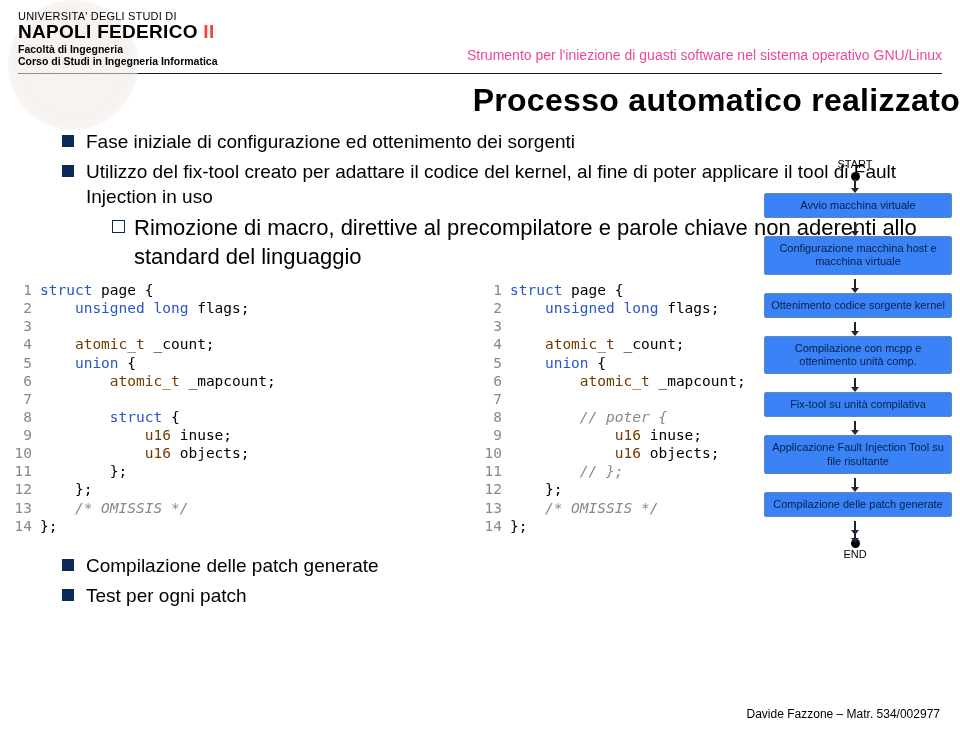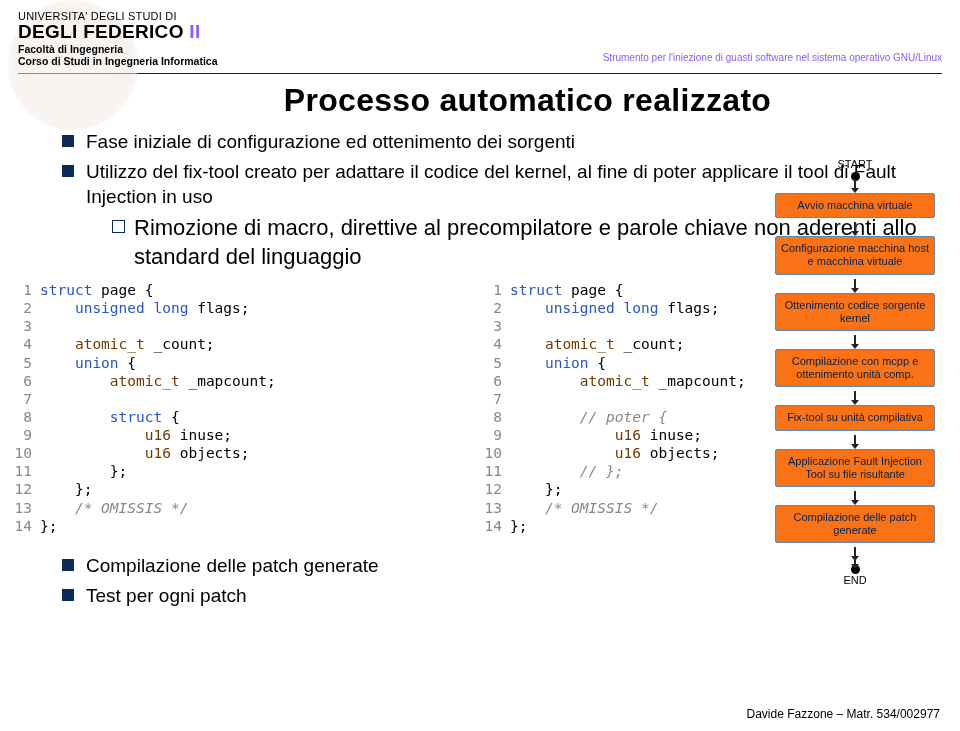--- a/index.html
+++ b/index.html
@@ -3,60 +3,60 @@
 <meta charset="utf-8">
 <style>
   * { box-sizing: border-box; margin: 0; padding: 0; }
   body { width: 960px; height: 731px; font-family: Arial, Helvetica, sans-serif; position: relative; background: #fff; overflow: hidden; }
   .header { display: flex; justify-content: space-between; align-items: flex-start; padding: 10px 18px 6px 18px; position: relative; }
   .logo-block { position: relative; }
   .watermark { position: absolute; left: -10px; top: -10px; width: 130px; height: 130px; border-radius: 50%; background: radial-gradient(circle,#f2ece8 0%,#f0e8e4 60%,#fff 100%); z-index: 0; opacity:.55;}
   .uni-text { position: relative; z-index: 1; }
   .uni-top { font-size: 11px; letter-spacing: .2px; font-weight: 400; }
   .uni-name { font-size: 19px; font-weight: 800; letter-spacing: .3px; line-height: 1; }
-  .uni-name .two { color: #8b5cf6; }
+  .uni-name .two { color: #ef4444; }
   .fac { font-size: 10.5px; font-weight: 700; margin-top: 2px; }
   .corso { font-size: 10.5px; font-weight: 700; }
-  .header-right { font-size: 10px; color: #8b5cf6; align-self: flex-end; padding-bottom: 4px; }
+  .header-right { font-size: 14px; color: #ec4899; align-self: flex-end; padding-bottom: 4px; }
   .hr { border: none; border-top: 1.5px solid #1a1a1a; margin: 0 18px 8px 18px; }
-  .title { font-size: 32px; font-weight: 800; text-align: center; padding-left: 95px; margin-top: 6px; letter-spacing: .3px; }
+  .title { font-size: 32px; font-weight: 800; text-align: right; padding-left: 95px; margin-top: 6px; letter-spacing: .3px; }
   .content { position: relative; padding: 10px 18px 0 50px; }
   ul.bullets { list-style: none; margin-left: 12px; }
   ul.bullets > li { position: relative; padding-left: 24px; font-size: 19px; line-height: 1.35; margin-bottom: 4px; }
   ul.bullets > li::before { content:""; position:absolute; left:0; top:6px; width:12px; height:12px; background:#0b2a58; }
   ul.sub { list-style: none; margin-left: 26px; margin-top: 4px; }
   ul.sub > li { position: relative; padding-left: 22px; font-size: 22px; line-height: 1.3; }
   ul.sub > li::before { content:""; position:absolute; left:0; top:6px; width:11px; height:11px; background:#fff; border:1.6px solid #0b2a58; }
   .code-row { display: flex; gap: 8px; margin-top: 10px; margin-left: -40px; }
   .code-block { flex:1; }
   .code-block pre { font-family: "Consolas","Menlo",monospace; font-size: 14.5px; line-height: 1.25; white-space: pre; }
   .ln { color: #888; display:inline-block; width:22px; text-align:right; margin-right:8px; -webkit-user-select:none; user-select:none;}
   .kw { color: #2a55c8; }
   .ty { color: #6f3b00; }
   .cm { color: #888; font-style: italic; }
   .lower-bullets { margin-top: 18px; }
   .lower-bullets li { font-size: 22px; }
   .flow { position: absolute; right: 14px; top: 158px; width: 182px; }
   .flow .lbl { font-size: 11px; text-align: center; }
-  .flow .box { background: #f97316; border:1px solid #5a8ab8; color:#00214a; font-size:11px; text-align:center; padding:5px 4px; border-radius:2px; margin:6px auto; width: 160px; line-height:1.2; }
+  .flow .box { background: #3b82f6; border:1px solid #5a8ab8; color:#00214a; font-size:11px; text-align:center; padding:5px 4px; border-radius:2px; margin:6px auto; width: 188px; line-height:1.2; }
   .flow .conn { width: 1.5px; height: 10px; background:#223; margin: -2px auto; position:relative;}
   .flow .conn::after{content:"";position:absolute;bottom:-4px;left:-3.5px;border-left:4px solid transparent;border-right:4px solid transparent;border-top:5px solid #223;}
   .flow .dot { width:9px;height:9px;border-radius:50%;background:#000;margin:2px auto 0 auto;}
   .footer { position: absolute; bottom: 10px; right: 20px; font-size: 12px; text-align: right; }
 </style>
 </head>
 <body>
 
 <div class="header">
   <div class="logo-block">
     <div class="watermark"></div>
     <div class="uni-text">
       <div class="uni-top">UNIVERSITA' DEGLI STUDI DI</div>
       <div class="uni-name">
-        <span>DEGLI FEDERICO </span><span class="two">II</span>
+        <span>NAPOLI FEDERICO </span><span class="two">II</span>
       </div>
       <div class="fac">Facoltà di Ingegneria</div>
       <div class="corso">Corso di Studi in Ingegneria Informatica</div>
     </div>
   </div>
   <div class="header-right">Strumento per l'iniezione di guasti software nel sistema operativo GNU/Linux</div>
 </div>
 <hr class="hr">
 
 <div class="title">Processo automatico realizzato</div>

